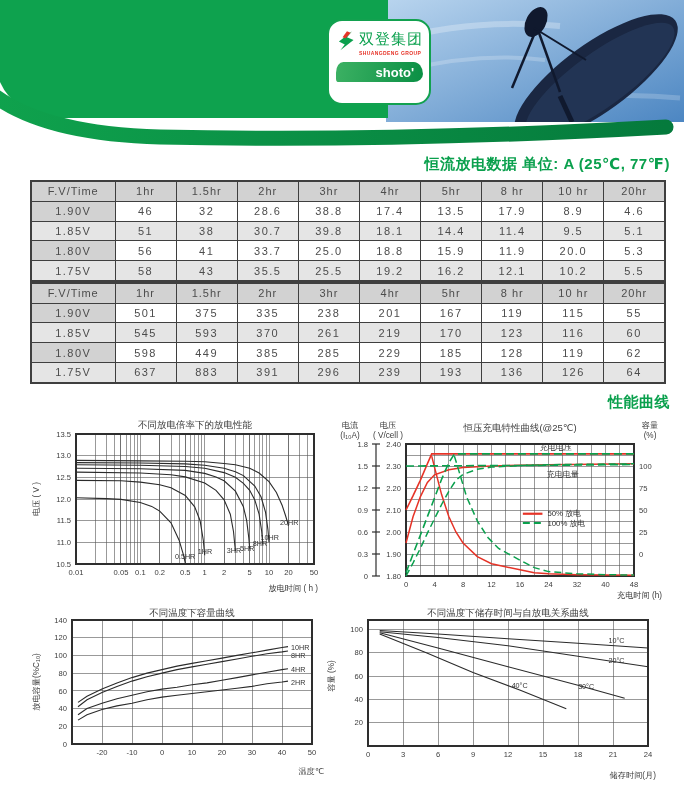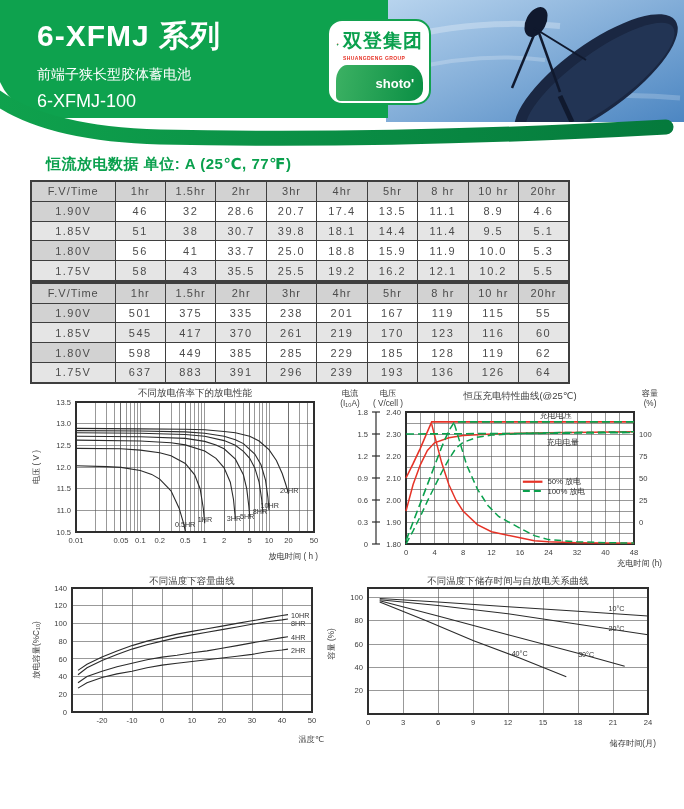--- a/index.html
+++ b/index.html
@@ -9,30 +9,30 @@
   
   header{position:relative;height:146px;}
   svg.deco{position:absolute;left:0;top:0;}
   .htext{position:absolute;left:37px;top:16px;color:#fff;}
   .htext h1{margin:0;font-size:30px;font-weight:bold;letter-spacing:1px;}
   .htext .sub{font-size:14px;margin-top:9px;}
   .htext .model{font-size:18px;margin-top:7px;}
   .logo-card{position:absolute;left:327px;top:19px;width:104px;height:86px;background:#fff;
              border:2px solid #12a14f;border-radius:15px;box-sizing:border-box;padding:7px 6px 6px 7px;}
   .logo-top{display:flex;align-items:center;gap:4px;}
-  .logo-txt .cn{color:#0aa04d;font-weight:bold;font-size:19px;letter-spacing:1px;white-space:nowrap;}
+  .logo-txt .cn{color:#0aa04d;font-weight:normal;font-size:15px;letter-spacing:1px;white-space:nowrap;}
   .logo-txt .en{color:#e63327;font-size:5px;font-weight:bold;letter-spacing:.4px;margin-top:1px;white-space:nowrap;}
-  .shoto{margin-top:4px;height:36px;background:linear-gradient(100deg,#3cb163,#0a8f44);
+  .shoto{margin-top:4px;height:20px;background:linear-gradient(100deg,#3cb163,#0a8f44);
          border-radius:11px 14px 14px 4px/16px 18px 12px 5px;
          display:flex;align-items:center;justify-content:flex-end;padding-right:9px;}
   .shoto span{color:#fff;font-size:13px;font-weight:bold;}
   
   main{padding:0 14px 0 30px;}
-  h2.section{color:#0aa04d;font-size:15px;font-weight:600;margin:9px 0 6px 16px;letter-spacing:.5px;}
-  table{border-collapse:collapse;width:540px;table-layout:fixed;border:2px solid #3f3f3f;}
+  h2.section{color:#0aa04d;font-size:15px;font-weight:600;margin:9px 0 6px 10px;letter-spacing:.5px;text-align:right;}
+  table{border-collapse:collapse;width:636px;table-layout:fixed;border:2px solid #3f3f3f;}
   th,td{border:1px solid #3f3f3f;text-align:center;font-size:11px;color:#4c4c4c;
         padding:3.4px 0;letter-spacing:1.5px;overflow:hidden;}
   th{background:#d2d2d2;font-weight:normal;letter-spacing:1px;}
   td.c0{background:#d2d2d2;}
   tr.alt td{background:#e5e5e5;}
   .charts{display:grid;grid-template-columns:294px 342px;margin-top:2px;}
   figure{margin:0;padding:0;}
   svg text{font-family:"Liberation Sans","DejaVu Sans",sans-serif;}
 </style>
 </head>
@@ -65,25 +65,20 @@
           <ellipse cx="536" cy="22" rx="10" ry="16" transform="rotate(28 536 22)" fill="#10192e"></ellipse>
           <line x1="536" y1="30" x2="512" y2="88" stroke="#10192e" stroke-width="2.5"></line>
           <line x1="538" y1="30" x2="560" y2="92" stroke="#10192e" stroke-width="2.5"></line>
           <line x1="534" y1="28" x2="586" y2="60" stroke="#10192e" stroke-width="2"></line>
           <line x1="560" y1="96" x2="572" y2="122" stroke="#10192e" stroke-width="5"></line>
         </g>
       </g>
       <path d="M0 0 H388 V118 H60 Q14 114 0 82 Z" fill="#0ea24e"></path>
       <path d="M-8 94 Q44 134 160 137 C340 141 520 135 666 127" stroke="url(#rib)" stroke-width="15" fill="none" stroke-linecap="round"></path>
     </svg>
-    <div class="htext">
-      <h1>6-XFMJ 系列</h1>
-      <div class="sub">前端子狭长型胶体蓄电池</div>
-      <div class="model">6-XFMJ-100</div>
-    </div>
     <div class="logo-card">
       <div class="logo-top">
         <svg width="22" height="30" viewBox="0 0 26 34">
           <path d="M22 1 L4 15 L12 19 L6 27 L24 13 L15 9 Z" fill="#0aa04d"></path>
           <path d="M15 1 L20 3 L13 11 L9 9 Z" fill="#e63327"></path>
         </svg>
         <div class="logo-txt">
           <div class="cn">双登集团</div>
           <div class="en">SHUANGDENG GROUP</div>
         </div>
@@ -122,24 +117,24 @@
             <th>10 hr</th>
             <th>20hr</th>
           </tr>
         </thead>
         <tbody>
           <tr>
             <td class="c0">1.90V</td>
             <td>46</td>
             <td>32</td>
             <td>28.6</td>
-            <td>20.7</td>
+            <td>38.8</td>
             <td>17.4</td>
             <td>13.5</td>
-            <td>11.1</td>
+            <td>17.9</td>
             <td>8.9</td>
             <td>4.6</td>
           </tr>
           <tr class="alt">
             <td class="c0">1.85V</td>
             <td>51</td>
             <td>38</td>
             <td>30.7</td>
             <td>39.8</td>
             <td>18.1</td>
@@ -150,21 +145,21 @@
           </tr>
           <tr>
             <td class="c0">1.80V</td>
             <td>56</td>
             <td>41</td>
             <td>33.7</td>
             <td>25.0</td>
             <td>18.8</td>
             <td>15.9</td>
             <td>11.9</td>
-            <td>10.0</td>
+            <td>20.0</td>
             <td>5.3</td>
           </tr>
           <tr class="alt">
             <td class="c0">1.75V</td>
             <td>58</td>
             <td>43</td>
             <td>35.5</td>
             <td>25.5</td>
             <td>19.2</td>
             <td>16.2</td>
@@ -211,21 +206,21 @@
             <td>238</td>
             <td>201</td>
             <td>167</td>
             <td>119</td>
             <td>115</td>
             <td>55</td>
           </tr>
           <tr class="alt">
             <td class="c0">1.85V</td>
             <td>545</td>
-            <td>417</td>
+            <td>593</td>
             <td>370</td>
             <td>261</td>
             <td>219</td>
             <td>170</td>
             <td>123</td>
             <td>116</td>
             <td>60</td>
           </tr>
           <tr>
             <td class="c0">1.80V</td>
@@ -247,20 +242,21 @@
             <td>296</td>
             <td>239</td>
             <td>193</td>
             <td>136</td>
             <td>126</td>
             <td>64</td>
           </tr>
         </tbody>
       </table>
 
+    <h2 class="section">性能曲线</h2>
     <div class="charts">
       <figure id="c0"><svg width="294" height="178" viewBox="0 0 294 178">
             <g stroke="#555" stroke-width="0.6" shape-rendering="crispEdges">
               <line x1="65.3689429446693" y1="16" x2="65.3689429446693" y2="146"></line>
               <line x1="76.69904824590844" y1="16" x2="76.69904824590844" y2="146"></line>
               <line x1="84.7378858893386" y1="16" x2="84.7378858893386" y2="146"></line>
               <line x1="90.97329279149801" y1="16" x2="90.97329279149801" y2="146"></line>
               <line x1="96.06799119057776" y1="16" x2="96.06799119057776" y2="146"></line>
               <line x1="100.37549731077027" y1="16" x2="100.37549731077027" y2="146"></line>
               <line x1="104.1068288340079" y1="16" x2="104.1068288340079" y2="146"></line>

